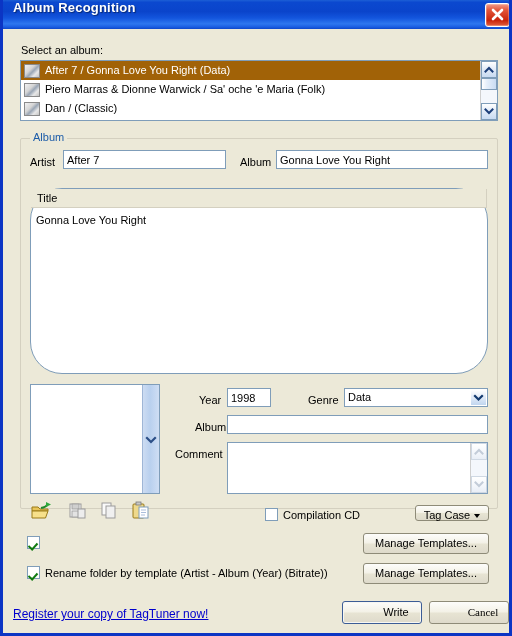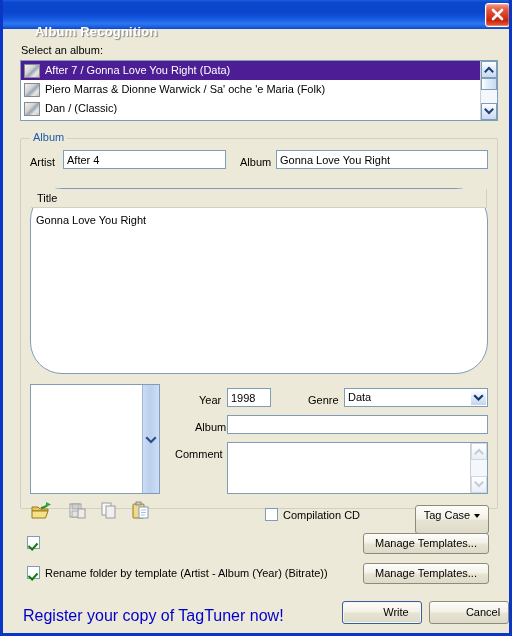--- a/index.html
+++ b/index.html
@@ -32,28 +32,27 @@
     width: 512px;
     height: 29px;
     background: linear-gradient(to bottom,
         #1c5fd6 0%, #0b48cf 8%, #0a44cb 40%,
         #1355dd 62%, #2e77ef 82%, #1b5ee2 93%, #0e47c9 100%);
     box-sizing: border-box;
   }
   #title-text {
     position: absolute;
     left: 10px;
-    top: 24px;
+    top: 0;
     font-size: 13px;
     font-weight: bold;
     color: #ffffff;
     letter-spacing: 0.2px;
     text-shadow: 1px 1px 1px rgba(0,0,0,0.45);
     white-space: nowrap;
-    margin-left: 22px;
   }
   #close-button {
     position: absolute;
     right: 5px;
     top: 3px;
     width: 23px;
     height: 22px;
     border-radius: 3px;
     border: 1px solid #ffffff;
     background: linear-gradient(to bottom, #f29d8b 0%, #e2553a 28%, #c9240b 75%, #e2603f 100%);
@@ -110,21 +109,21 @@
     height: 19px;
     line-height: 19px;
     padding-left: 3px;
     font-size: 11px;
     white-space: nowrap;
     display: flex;
     align-items: center;
     cursor: default;
   }
   .album-row.selected {
-    background: #4c1d95;
+    background: #a16207;
     color: #ffffff;
   }
   .disc-icon {
     width: 16px; height: 14px;
     margin-right: 5px;
     flex: 0 0 auto;
     box-sizing: border-box;
     border: 1px solid #8a8a8a;
     background: linear-gradient(135deg, #f2f2f2 0%, #d5d5d5 38%, #9aa6b5 55%, #e8e8e8 75%, #c3c3c3 100%);
   }
@@ -308,21 +307,21 @@
     position: absolute;
     left: 2px; top: 4px;
     width: 4px; height: 7px;
     border: solid #0f7a10;
     border-width: 0 2px 2px 0;
     transform: rotate(42deg);
   }
   #tag-case-button {
     position: absolute;
     left: 412px; top: 505px;
-    width: 74px; height: 29px;
+    width: 74px; height: 16px;
     box-sizing: border-box;
     background: linear-gradient(to bottom, #fdfdfb 0%, #f3f1e6 48%, #e7e4d3 52%, #dedacb 100%);
     border: 1px solid #8e8b78;
     border-radius: 3px;
     font-size: 11px;
     text-align: center;
     line-height: 18px;
     cursor: pointer;
   }
   #tag-case-button .caret {
@@ -357,23 +356,24 @@
     text-align: center;
     line-height: 19px;
     cursor: pointer;
   }
   #manage-templates-files  { top: 533px; }
   #manage-templates-folder { top: 563px; }
 
   
   #register-link {
     position: absolute;
-    left: 20px; top: 607px;
-    font-size: 16px;
+    left: 10px; top: 607px;
+    font-size: 12px;
     color: #0000cc;
+    text-decoration: underline;
     cursor: pointer;
     white-space: nowrap;
   }
   .footer-button {
     position: absolute;
     top: 601px;
     width: 80px; height: 23px;
     box-sizing: border-box;
     background: linear-gradient(to bottom, #fdfdfb 0%, #f3f1e6 48%, #e7e4d3 52%, #dedacb 100%);
     border: 1px solid #8e8b78;
@@ -382,21 +382,21 @@
     text-align: center;
     line-height: 21px;
     cursor: pointer;
     padding-left: 28px;
   }
   #write-button {
     left: 339px;
     border: 1px solid #3c5d96;
     box-shadow: inset 0 0 0 1px #f7f7f2;
   }
-  #cancel-button { left: 426px; }
+  #cancel-button { left: 426px; font-family: Liberation Serif, serif; }
 </style>
 </head>
 <body>
 
 <div id="dialog">
 
   <div id="titlebar">
     <div id="title-text">Album Recognition</div>
     <div id="close-button">
       <svg width="15" height="15" viewBox="0 0 15 15">
@@ -436,21 +436,21 @@
           <path d="M3.5 5.5 L7 9 L10.5 5.5" stroke="#1c3f7a" stroke-width="2" fill="none" stroke-linecap="square"></path>
         </svg>
       </div>
     </div>
   </div>
 
   <div id="album-group"></div>
   <div id="album-group-title">Album</div>
 
   <div class="lbl" id="artist-label">Artist</div>
-  <div class="textbox" id="artist-input">After 4</div>
+  <div class="textbox" id="artist-input">After 7</div>
 
   <div class="lbl" id="album-label">Album</div>
   <div class="textbox" id="album-input">Gonna Love You Right</div>
 
   <div class="sunken" id="title-list">
     <div id="title-header">
       <div id="title-header-cell">Title</div>
     </div>
     <div class="title-row" style="top:24px;">Gonna Love You Right</div>
   </div>

